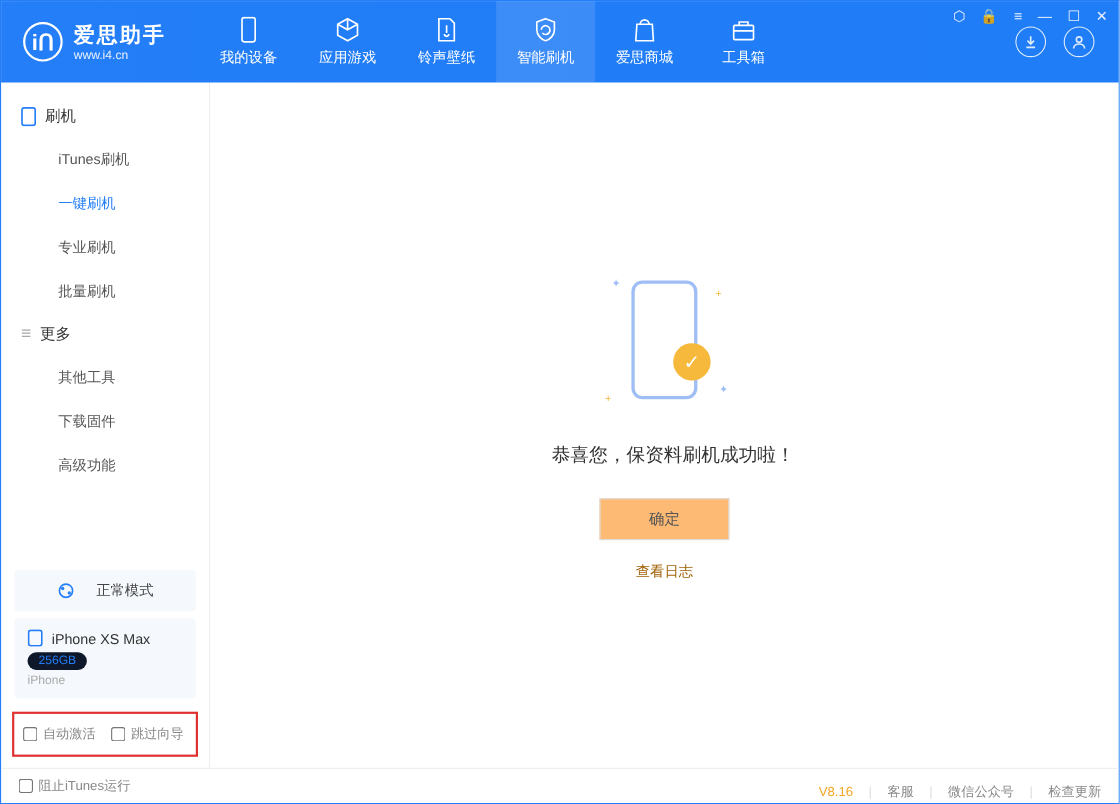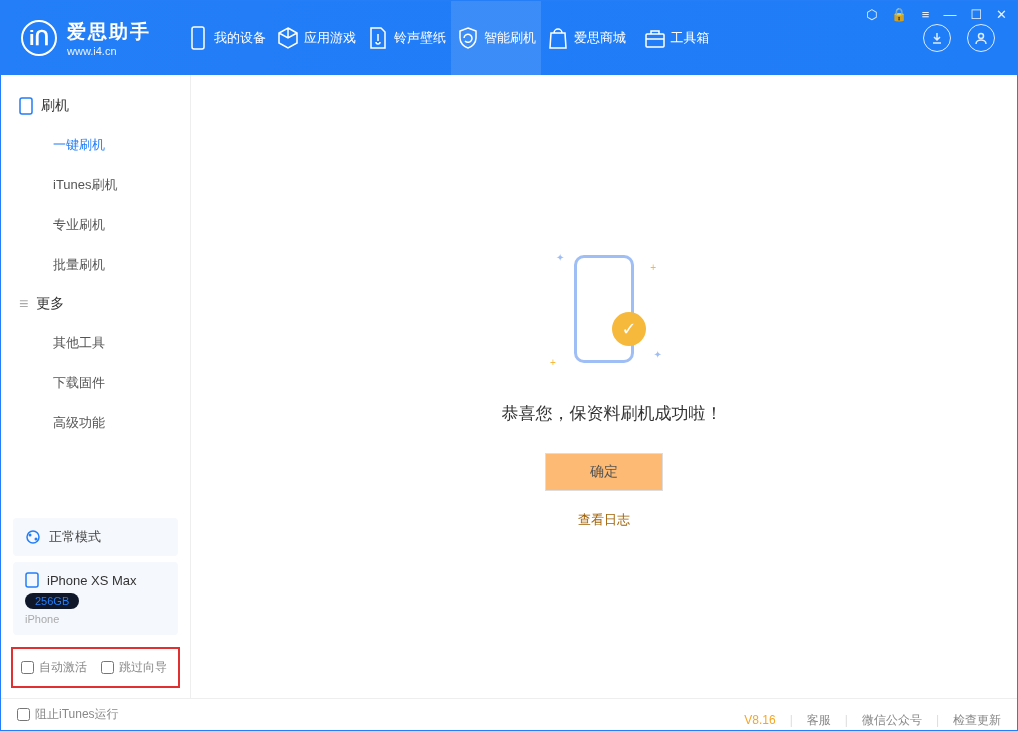--- a/index.html
+++ b/index.html
@@ -5,34 +5,34 @@
 * { margin: 0; padding: 0; box-sizing: border-box; font-family: "Microsoft YaHei", sans-serif; }
 body { background: #fff; }
 .app { width: 1018px; height: 731px; border: 1px solid #237ef7; display: flex; flex-direction: column; }
 .titlebar { height: 74px; background: linear-gradient(to right, #237ef7, #1f7df7); display: flex; align-items: center; color: #fff; position: relative; }
 .logo { display: flex; align-items: center; padding: 0 20px; gap: 10px; }
 .logo-icon { width: 36px; height: 36px; border: 2px solid #fff; border-radius: 50%; display: flex; align-items: center; justify-content: center; font-weight: bold; font-size: 20px; }
 .logo-text { display: flex; flex-direction: column; }
 .logo-title { font-size: 19px; font-weight: bold; letter-spacing: 2px; }
 .logo-sub { font-size: 11px; opacity: 0.9; }
 .navtabs { display: flex; height: 100%; margin-left: 10px; }
-.navtab { width: 90px; display: flex; flex-direction: row; align-items: center; justify-content: center; gap: 4px; cursor: pointer; font-size: 13px; }
+.navtab { width: 90px; display: flex; flex-direction: column; align-items: center; justify-content: center; gap: 4px; cursor: pointer; font-size: 13px; }
 .navtab.active { background: rgba(255,255,255,0.12); }
 .navtab-icon { width: 24px; height: 24px; display: flex; align-items: center; justify-content: center; }
 .winctrls { position: absolute; top: 6px; right: 10px; display: flex; gap: 14px; font-size: 13px; }
 .winctrls span { cursor: pointer; opacity: 0.9; }
 .right-icons { margin-left: auto; display: flex; gap: 16px; padding-right: 22px; align-items: center; }
 .circle-btn { width: 28px; height: 28px; border: 1.5px solid #fff; border-radius: 50%; display: flex; align-items: center; justify-content: center; opacity: 0.85; cursor: pointer; }
 .body { flex: 1; display: flex; min-height: 0; }
 .sidebar { width: 190px; border-right: 1px solid #eee; display: flex; flex-direction: column; padding-top: 12px; }
 .side-section-title { display: flex; align-items: center; gap: 8px; padding: 10px 18px; font-size: 14px; color: #333; font-weight: 500; }
 .side-item { padding: 11px 18px 11px 52px; font-size: 13px; color: #555; cursor: pointer; }
 .side-item.active { color: #237ef7; }
 .device-panel { margin-top: auto; }
-.device-card { margin: 6px 12px; background: #f5f8fc; border-radius: 4px; padding: 10px 12px; font-size: 13px; color: #444; display: flex; align-items: center; gap: 8px; }
+.device-card { margin: 6px 12px; background: #f5f8fc; border-radius: 4px; padding: 10px 12px; font-size: 13px; color: #444; display: flex; align-items: center; gap: 20px; justify-content: center; }
 .device-card2 { margin: 6px 12px 12px; background: #f5f8fc; border-radius: 4px; padding: 10px 12px; }
 .dev-name { font-size: 13px; color: #333; font-weight: 500; }
 .dev-cap { display: inline-block; background: #0f172a; color: #237ef7; font-size: 11px; padding: 2px 10px; border-radius: 10px; margin-top: 5px; }
 .dev-type { font-size: 11px; color: #aaa; margin-top: 4px; }
 .checkbox-row { border: 2px solid #e03030; margin: 0 10px 10px; padding: 10px 8px; display: flex; gap: 14px; align-items: center; font-size: 12px; color: #888; }
 .checkbox-row label { display: flex; align-items: center; gap: 5px; cursor: pointer; }
 .checkbox-row input { width: 13px; height: 13px; }
 .main { flex: 1; display: flex; flex-direction: column; align-items: center; justify-content: center; }
 .phone-illus { position: relative; width: 120px; height: 130px; margin-bottom: 28px; display: flex; align-items: center; justify-content: center; }
 .phone-shape { width: 60px; height: 108px; border: 3px solid #9fbef5; border-radius: 10px; background: #fff; position: relative; }
@@ -139,22 +139,22 @@
   </div>
 
   <div class="body">
     <div class="sidebar">
       <div class="side-section-title">
         <svg width="14" height="18">
             <rect x="1" y="1" width="12" height="16" rx="2" fill="none" stroke="#237ef7" stroke-width="1.5"></rect>
           </svg>
         <span>刷机</span>
       </div>
+      <div class="side-item">iTunes刷机</div>
       <div class="side-item active">一键刷机</div>
-      <div class="side-item">iTunes刷机</div>
       <div class="side-item">专业刷机</div>
       <div class="side-item">批量刷机</div>
 
       <div class="side-section-title">
         <span style="color:#aaa;font-size:16px;">≡</span>
         <span>更多</span>
       </div>
       <div class="side-item">其他工具</div>
       <div class="side-item">下载固件</div>
       <div class="side-item">高级功能</div>

